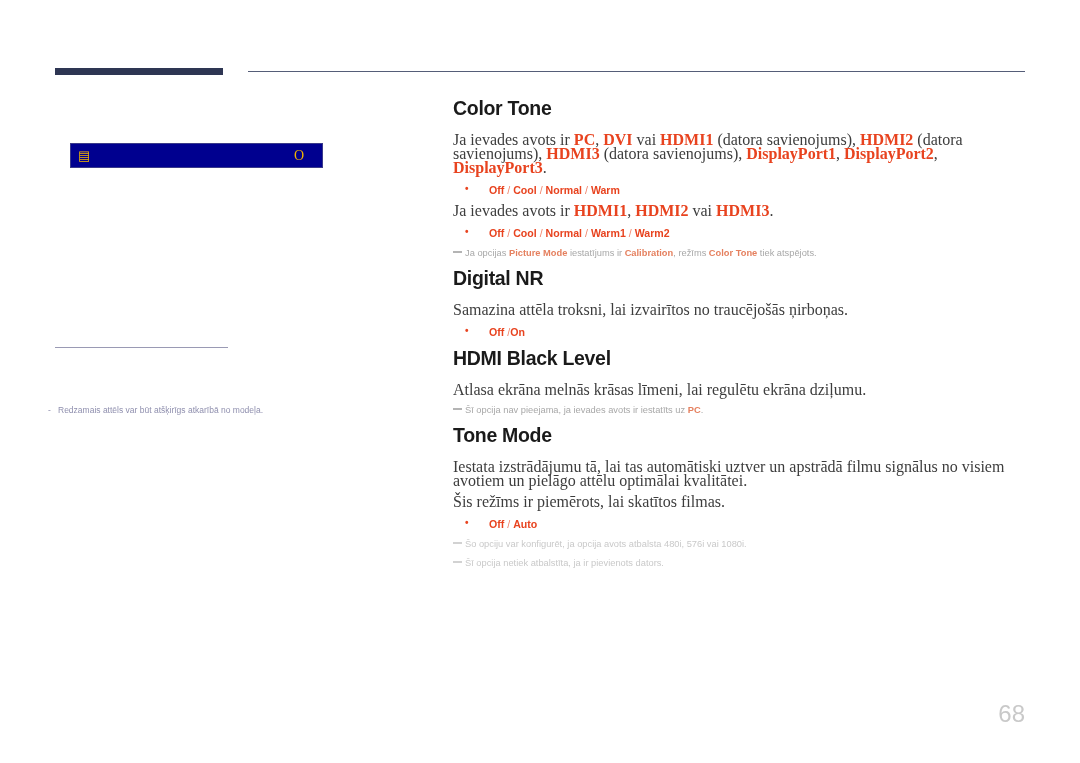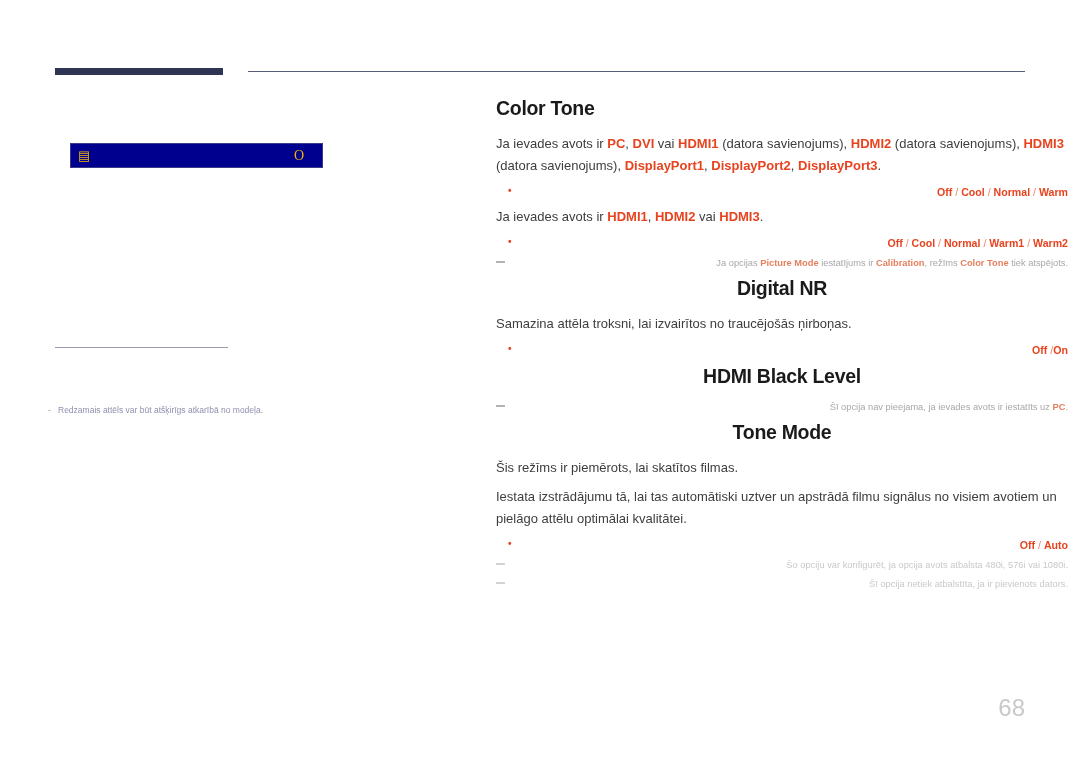--- a/index.html
+++ b/index.html
@@ -88,52 +88,50 @@
     width: 10px;
     color: #8f8fae;
   }
 
   
   .main-col {
     position: absolute;
     left: 453px;
     top: 96px;
     width: 572px;
-    margin-left: 43px;
   }
 
   h2.section-title {
     font-size: 19.5px;
     line-height: 24px;
     font-weight: bold;
     color: #1a1a1a;
     margin: 0 0 13px 0;
     letter-spacing: -0.3px;
   }
   .gap-top {
     margin-top: 33px;
-    text-align: center;
   }
 
   p.body-text {
-    font-size: 13px;
-    line-height: 22px;
+    font-size: 16px;
+    line-height: 14px;
     color: #3d3d3d;
     margin: 0 0 7px 0;
+    font-family: Liberation Serif, serif;
   }
   .hl {
     color: #e8431f;
     font-weight: bold;
   }
 
   ul.options {
     list-style: none;
     margin: 0 0 6px 0;
     padding: 0 0 0 12px;
-    text-align: right;
   }
   ul.options li {
     position: relative;
     font-size: 10.6px;
     line-height: 16px;
     color: #e8431f;
     font-weight: bold;
     padding-left: 24px;
   }
   ul.options li::before {
@@ -149,21 +147,20 @@
     font-weight: normal;
   }
 
   p.note {
     position: relative;
     font-size: 9.3px;
     line-height: 13px;
     color: #a8a8a8;
     margin: 0 0 6px 0;
     padding-left: 12px;
-    text-align: right;
   }
   p.note::before {
     content: "";
     position: absolute;
     left: 0;
     top: 4px;
     width: 9px;
     height: 2px;
     background: #b4b4b4;
   }
@@ -174,21 +171,21 @@
   p.note.note-dim {
     color: #c9c9c9;
   }
   p.note.note-dim::before {
     background: #d2d2d2;
   }
 
   .page-number {
     position: absolute;
     right: 55px;
-    bottom: 41px;
+    bottom: 35px;
     font-size: 24px;
     color: #c9c9c9;
     font-family: "Liberation Sans", sans-serif;
   }
 </style>
 </head>
 <body>
 
 <div class="header-bar"></div>
 <div class="header-line"></div>
@@ -225,28 +222,29 @@
   <h2 class="section-title gap-top">Digital NR</h2>
 
   <p class="body-text">Samazina attēla troksni, lai izvairītos no traucējošās ņirboņas.</p>
 
   <ul class="options">
     <li><span>Off</span><span class="sep"> /</span><span>On</span></li>
   </ul>
 
   <h2 class="section-title gap-top">HDMI Black Level</h2>
 
+  <p class="body-text">Atlasa ekrāna melnās krāsas līmeni, lai regulētu ekrāna dziļumu.</p>
 
 
   <p class="note"><span>Šī opcija nav pieejama, ja ievades avots ir iestatīts uz </span><span class="hl">PC</span><span>.</span></p>
 
   <h2 class="section-title gap-top">Tone Mode</h2>
 
+  <p class="body-text">Iestata izstrādājumu tā, lai tas automātiski uztver un apstrādā filmu signālus no visiem avotiem un pielāgo attēlu optimālai kvalitātei.</p>
   <p class="body-text">Šis režīms ir piemērots, lai skatītos filmas.</p>
-  <p class="body-text">Iestata izstrādājumu tā, lai tas automātiski uztver un apstrādā filmu signālus no visiem avotiem un pielāgo attēlu optimālai kvalitātei.</p>
 
   <ul class="options">
     <li><span>Off</span><span class="sep"> / </span><span>Auto</span></li>
   </ul>
 
   <p class="note note-dim">Šo opciju var konfigurēt, ja opcija avots atbalsta 480i, 576i vai 1080i.</p>
   <p class="note note-dim">Šī opcija netiek atbalstīta, ja ir pievienots dators.</p>
 
 </div>
 

